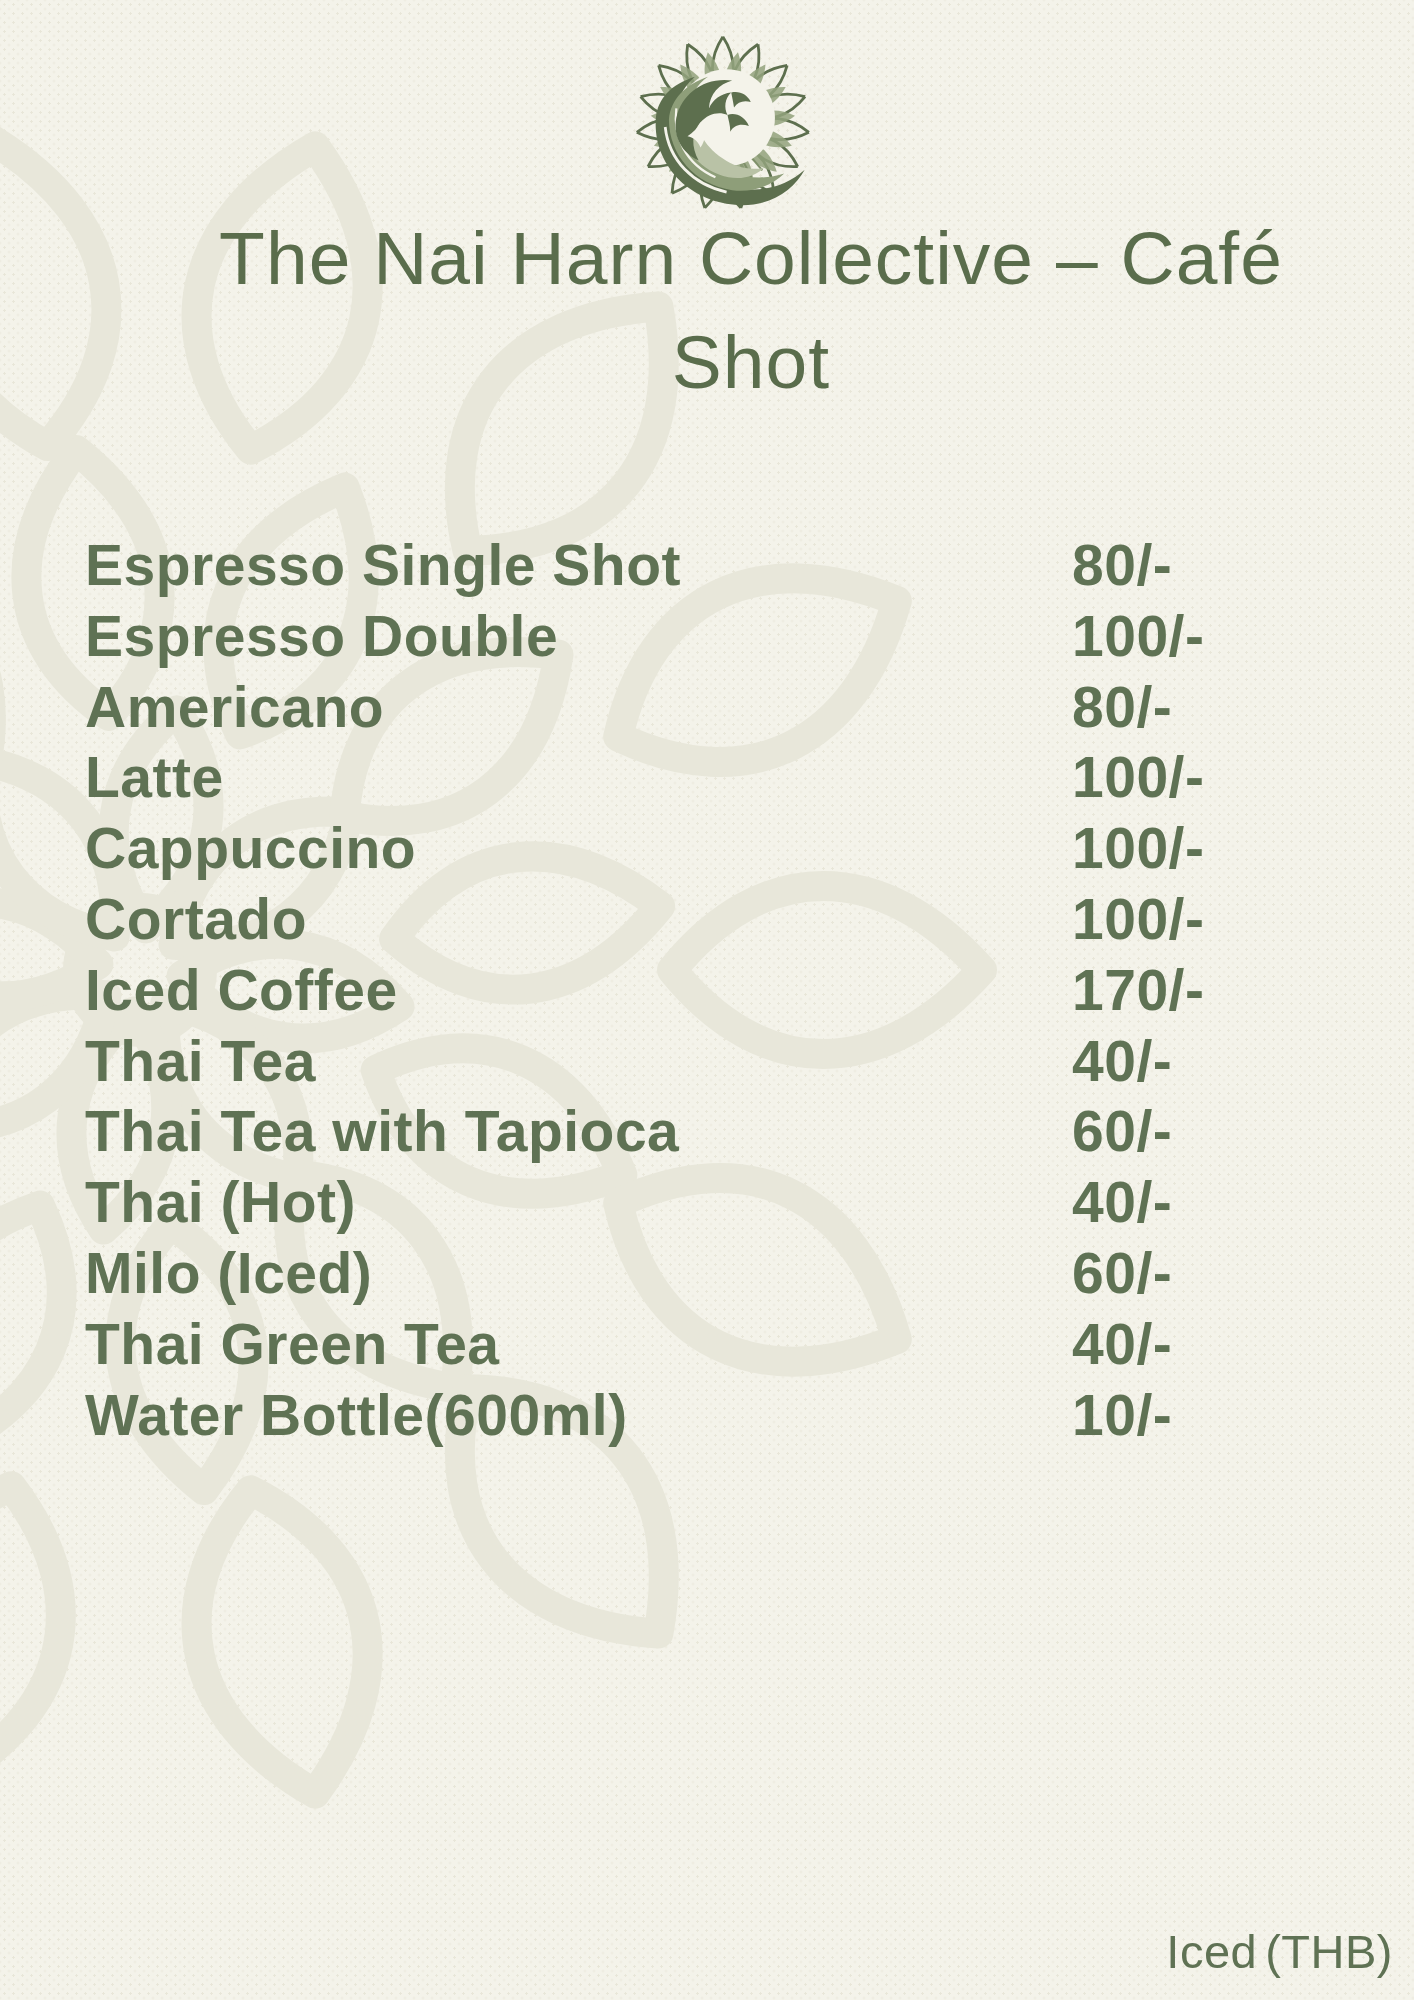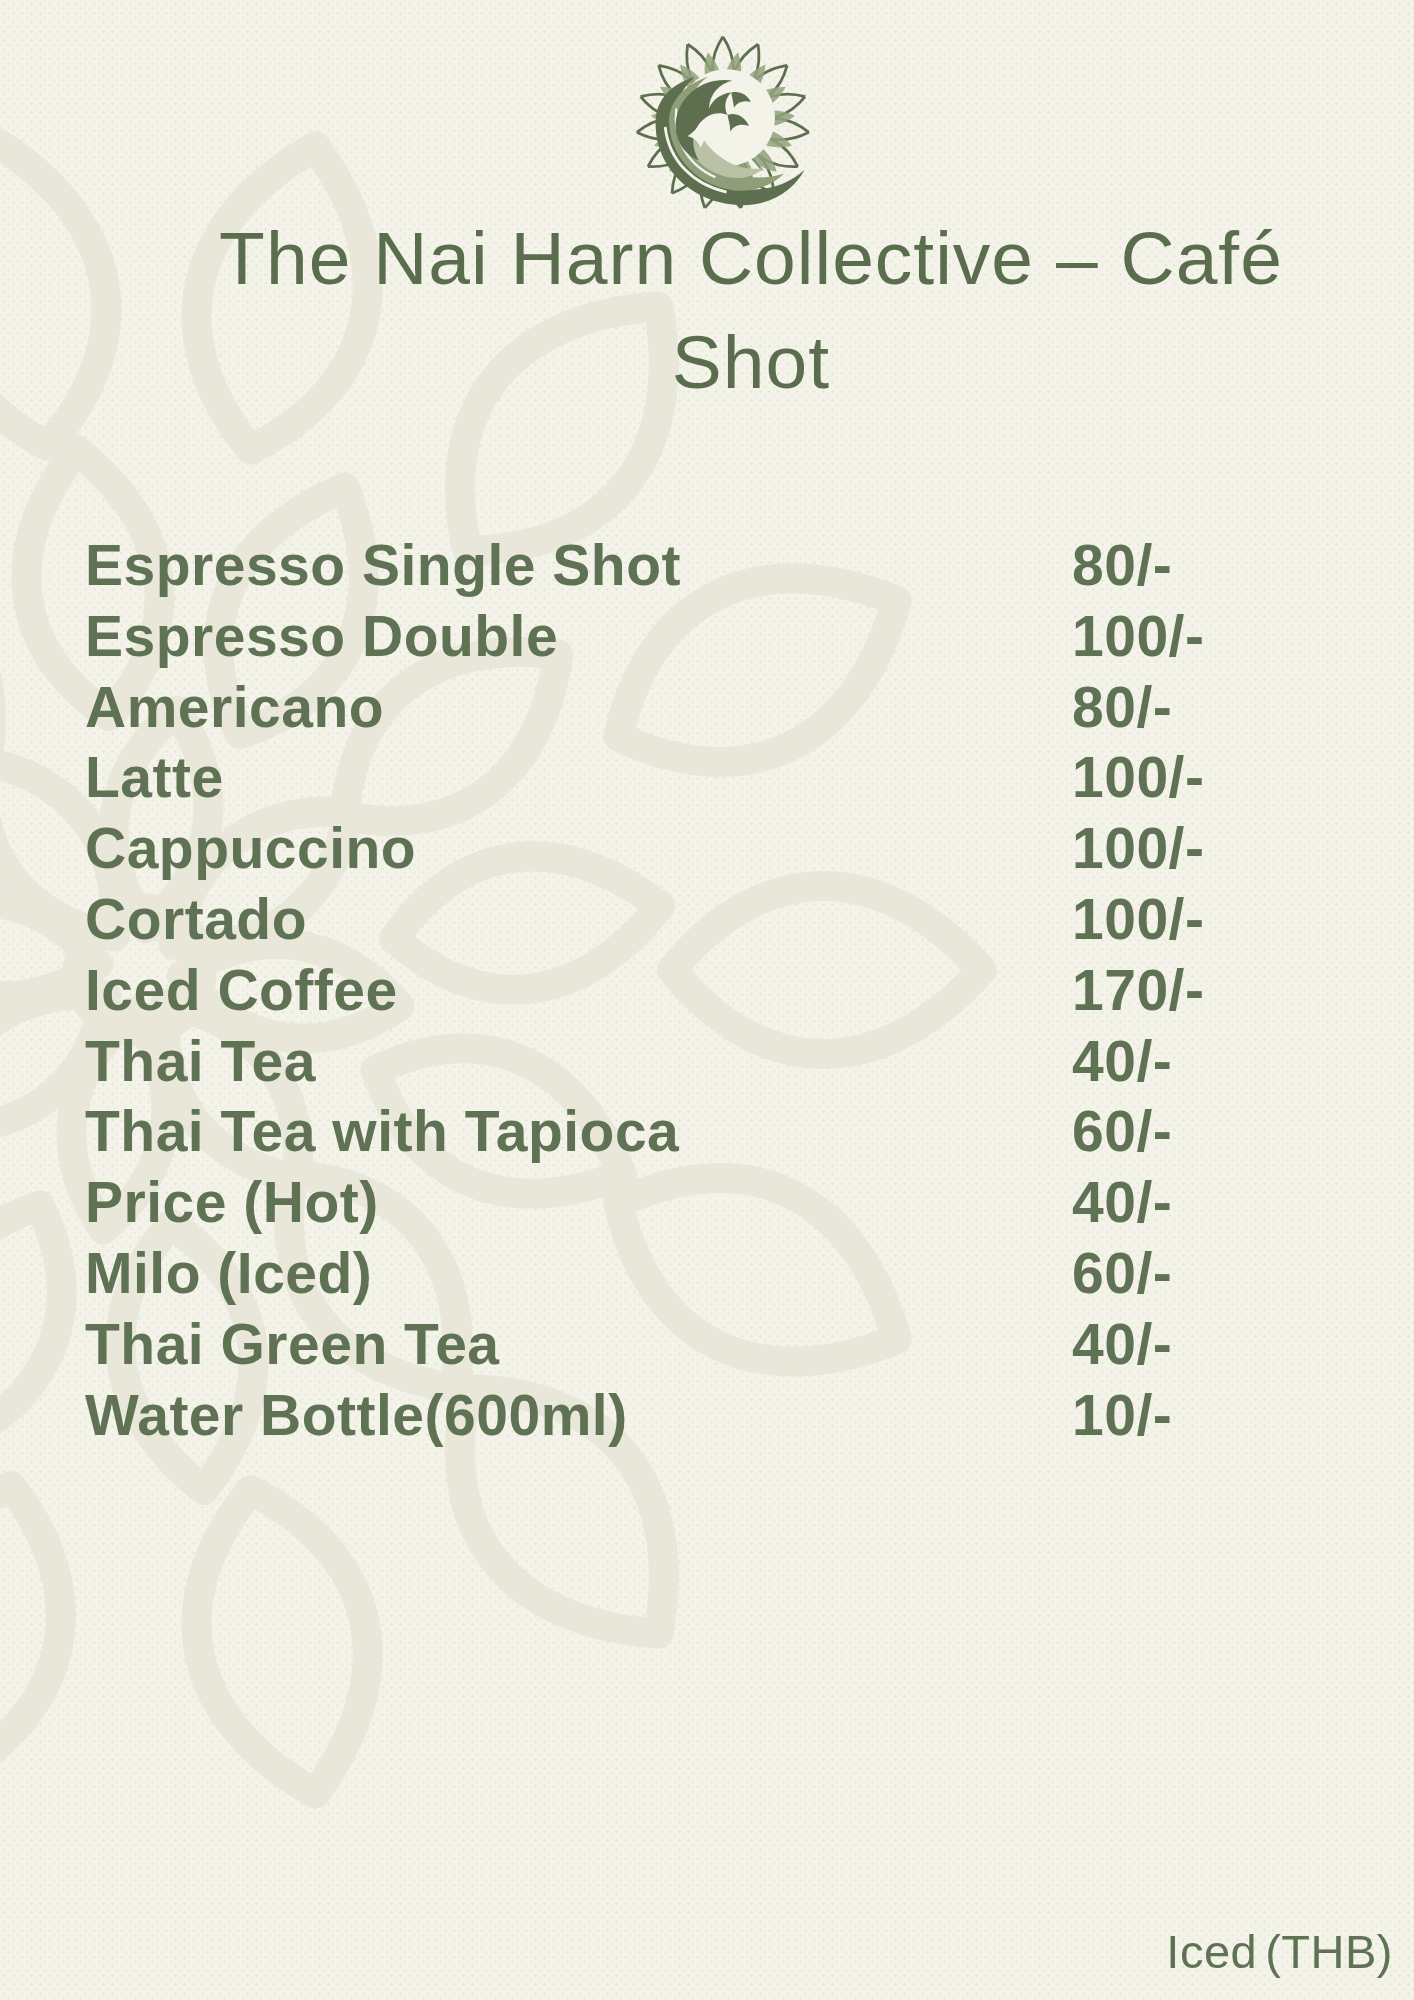--- a/index.html
+++ b/index.html
@@ -339,21 +339,21 @@
     </div>
     <div class="row">
       <span class="item-name">Thai Tea</span>
       <span class="item-price">40/-</span>
     </div>
     <div class="row">
       <span class="item-name">Thai Tea with Tapioca</span>
       <span class="item-price">60/-</span>
     </div>
     <div class="row">
-      <span class="item-name">Price (Hot)</span>
+      <span class="item-name">Thai (Hot)</span>
       <span class="item-price">40/-</span>
     </div>
     <div class="row">
       <span class="item-name">Milo (Iced)</span>
       <span class="item-price">60/-</span>
     </div>
     <div class="row">
       <span class="item-name">Thai Green Tea</span>
       <span class="item-price">40/-</span>
     </div>

